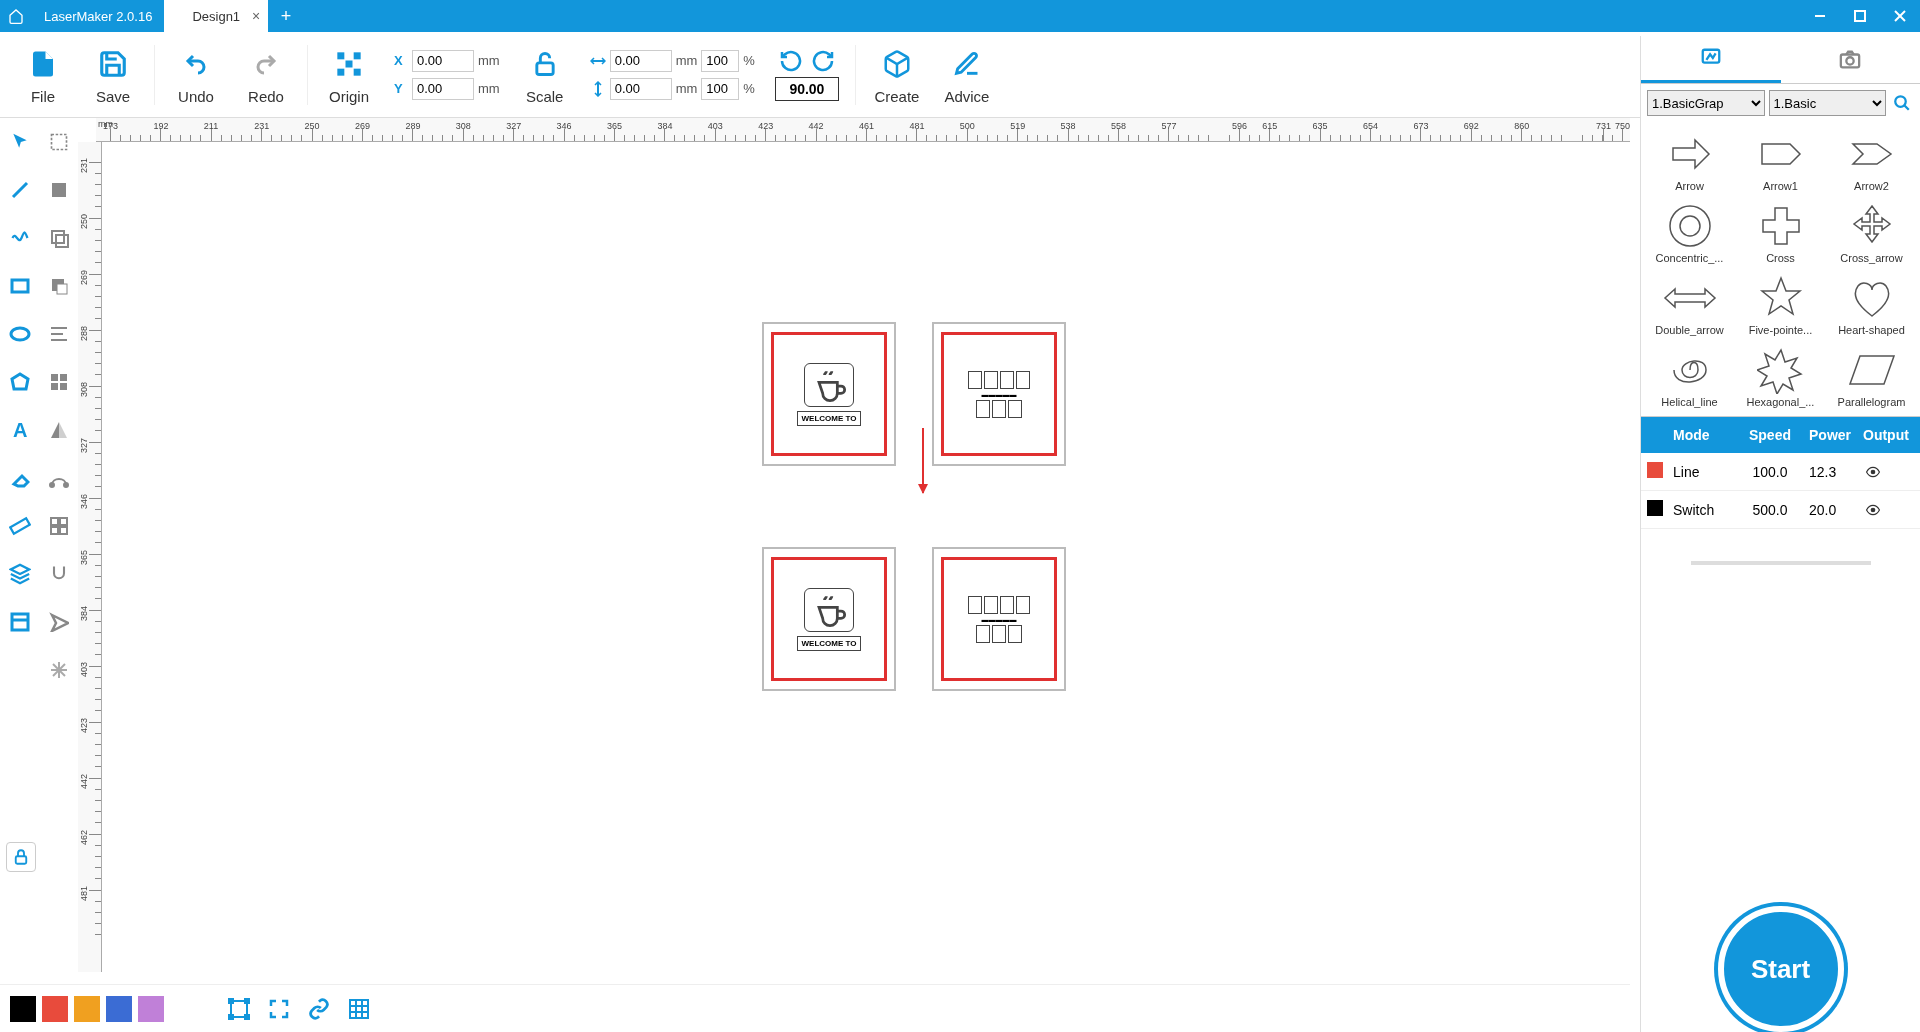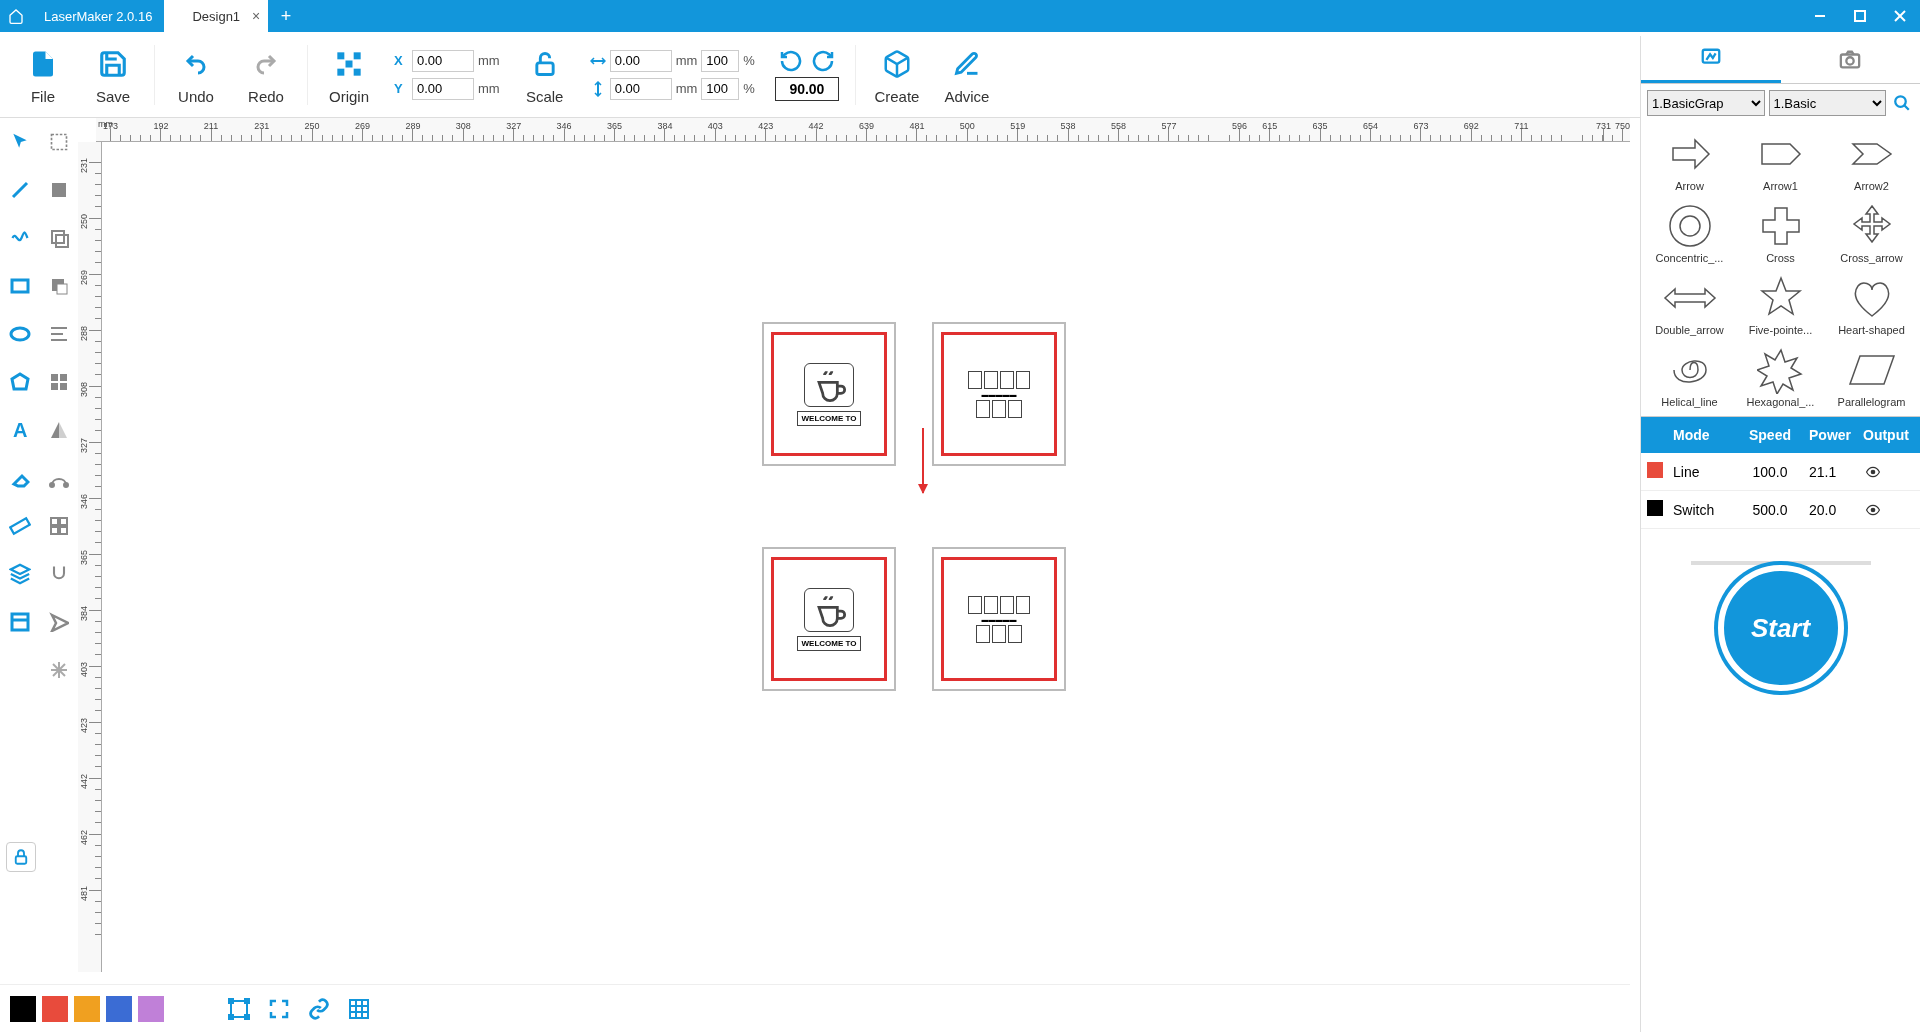--- a/index.html
+++ b/index.html
@@ -83,21 +83,21 @@
 .modetbl .hdr { display: flex; background: #1296db; color: #fff; font-size: 14px; font-weight: bold; height: 36px; align-items: center; }
 .modetbl .hdr div, .modetbl .row div { padding: 0 6px; }
 .modetbl .row { display: flex; height: 38px; align-items: center; font-size: 14px; border-bottom: 1px solid #eee; }
 .modetbl .c-sw { width: 26px; }
 .modetbl .c-sw span { display: inline-block; width: 16px; height: 16px; }
 .modetbl .c-mode { flex: 0 0 70px; }
 .modetbl .c-sp { flex: 0 0 66px; text-align: center; }
 .modetbl .c-pw { flex: 0 0 54px; }
 .modetbl .c-out { flex: 0 0 42px; text-align: center; }
 
-.startwrap { flex: 1; display: flex; align-items: flex-start; justify-content: center; font-style: italic; }
+.startwrap { flex: 1; display: flex; align-items: flex-end; justify-content: center; }
 .startbtn { width: 126px; height: 126px; border-radius: 50%; background: #1296db; border: 6px solid #fff; box-shadow: 0 0 0 4px #1296db; color: #fff; font-size: 26px; font-weight: bold; display: flex; align-items: center; justify-content: center; }
 .rfoot { height: 34px; display: flex; border-top: 1px solid #ccc; }
 .rfoot .disc { flex: 1; display: flex; align-items: center; justify-content: center; color: #e8a23c; font-size: 14px; gap: 4px; border: 1px solid #ccc; margin: 2px; }
 .rfoot .swi { width: 70px; display: flex; align-items: center; justify-content: center; font-size: 14px; border: 1px solid #ccc; margin: 2px; background: #f4f4f4; }
 
 svg { display: block; }
 </style>
 </head>
 <body>
 
@@ -510,21 +510,21 @@
     <div class="tick" style="left: 699.2px;"></div>
     <div class="tick" style="left: 709.2px;"></div>
     <div class="tick major lbl" style="left: 719.6px;">
       <span>442</span>
     </div>
     <div class="tick" style="left: 729.6px;"></div>
     <div class="tick" style="left: 739.6px;"></div>
     <div class="tick" style="left: 749.6px;"></div>
     <div class="tick" style="left: 759.6px;"></div>
     <div class="tick major lbl" style="left: 770px;">
-      <span>639</span>
+      <span>461</span>
     </div>
     <div class="tick" style="left: 780px;"></div>
     <div class="tick" style="left: 790px;"></div>
     <div class="tick" style="left: 800px;"></div>
     <div class="tick" style="left: 810px;"></div>
     <div class="tick major lbl" style="left: 820.4px;">
       <span>481</span>
     </div>
     <div class="tick" style="left: 830.4px;"></div>
     <div class="tick" style="left: 840.4px;"></div>
@@ -601,21 +601,21 @@
     <div class="tick" style="left: 1354.4px;"></div>
     <div class="tick" style="left: 1364.4px;"></div>
     <div class="tick major lbl" style="left: 1374.8px;">
       <span>692</span>
     </div>
     <div class="tick" style="left: 1384.8px;"></div>
     <div class="tick" style="left: 1394.8px;"></div>
     <div class="tick" style="left: 1404.8px;"></div>
     <div class="tick" style="left: 1414.8px;"></div>
     <div class="tick major lbl" style="left: 1425.2px;">
-      <span>711</span>
+      <span>860</span>
     </div>
     <div class="tick" style="left: 1435.2px;"></div>
     <div class="tick" style="left: 1445.2px;"></div>
     <div class="tick" style="left: 1455.2px;"></div>
     <div class="tick" style="left: 1465.2px;"></div>
     <div class="tick major lbl" style="left: 1507px;">
       <span>731</span>
     </div>
     <div class="tick" style="left: 1485.6px;"></div>
     <div class="tick" style="left: 1495.6px;"></div>
@@ -962,21 +962,21 @@
       <div class="c-mode">Mode</div>
       <div class="c-sp">Speed</div>
       <div class="c-pw">Power</div>
       <div class="c-out">Output</div>
     </div>
     <div id="moderows">
         <div class="row">
           <div class="c-sw"><span style="background:#e84b3c"></span></div>
           <div class="c-mode">Line</div>
           <div class="c-sp">100.0</div>
-          <div class="c-pw">21.1</div>
+          <div class="c-pw">12.3</div>
           <div class="c-out">
             <svg width="20" height="14" viewBox="0 0 24 24" fill="none" stroke="#333" stroke-width="2">
               <path d="M1 12s4-8 11-8 11 8 11 8-4 8-11 8-11-8-11-8z"></path>
               <circle cx="12" cy="12" r="3" fill="#333"></circle>
             </svg>
           </div>
         </div>
         <div class="row">
           <div class="c-sw"><span style="background:#000000"></span></div>
           <div class="c-mode">Switch</div>

